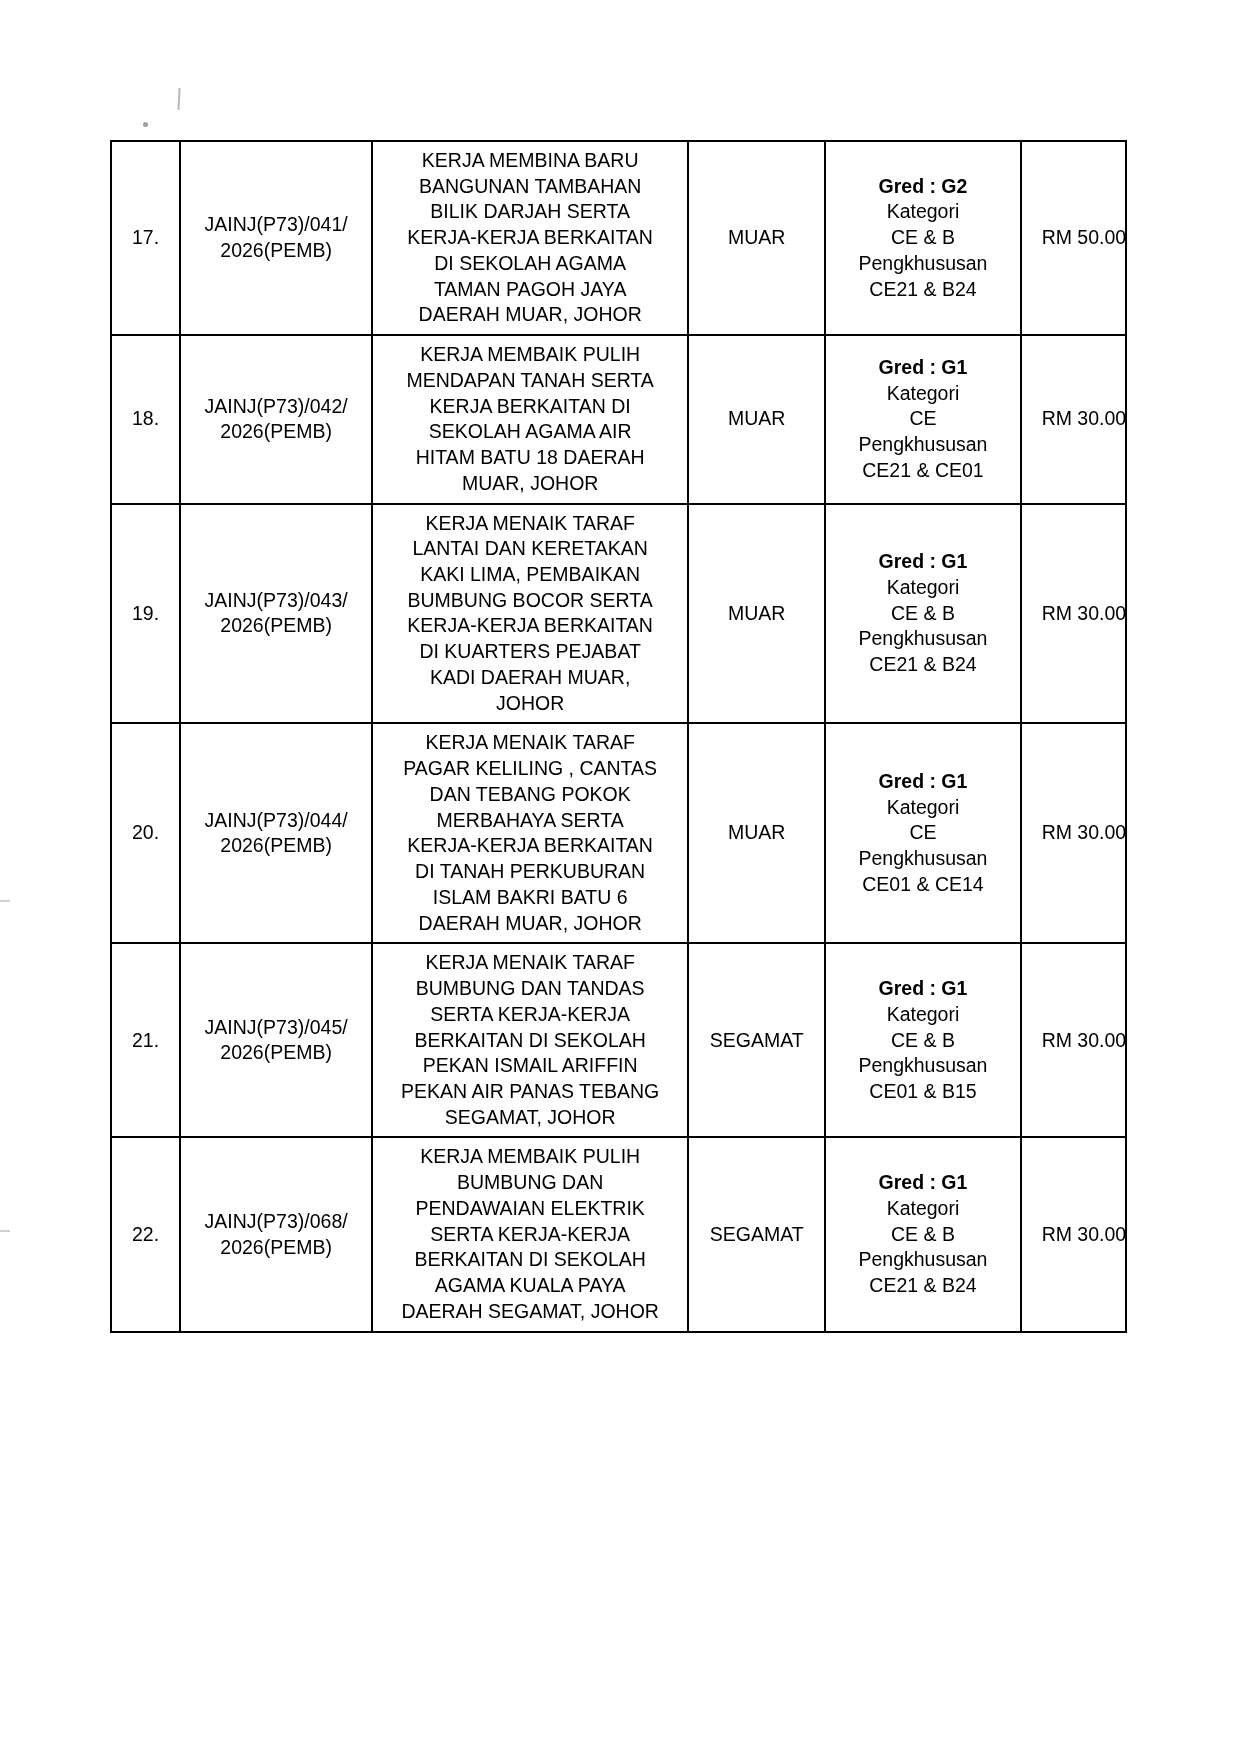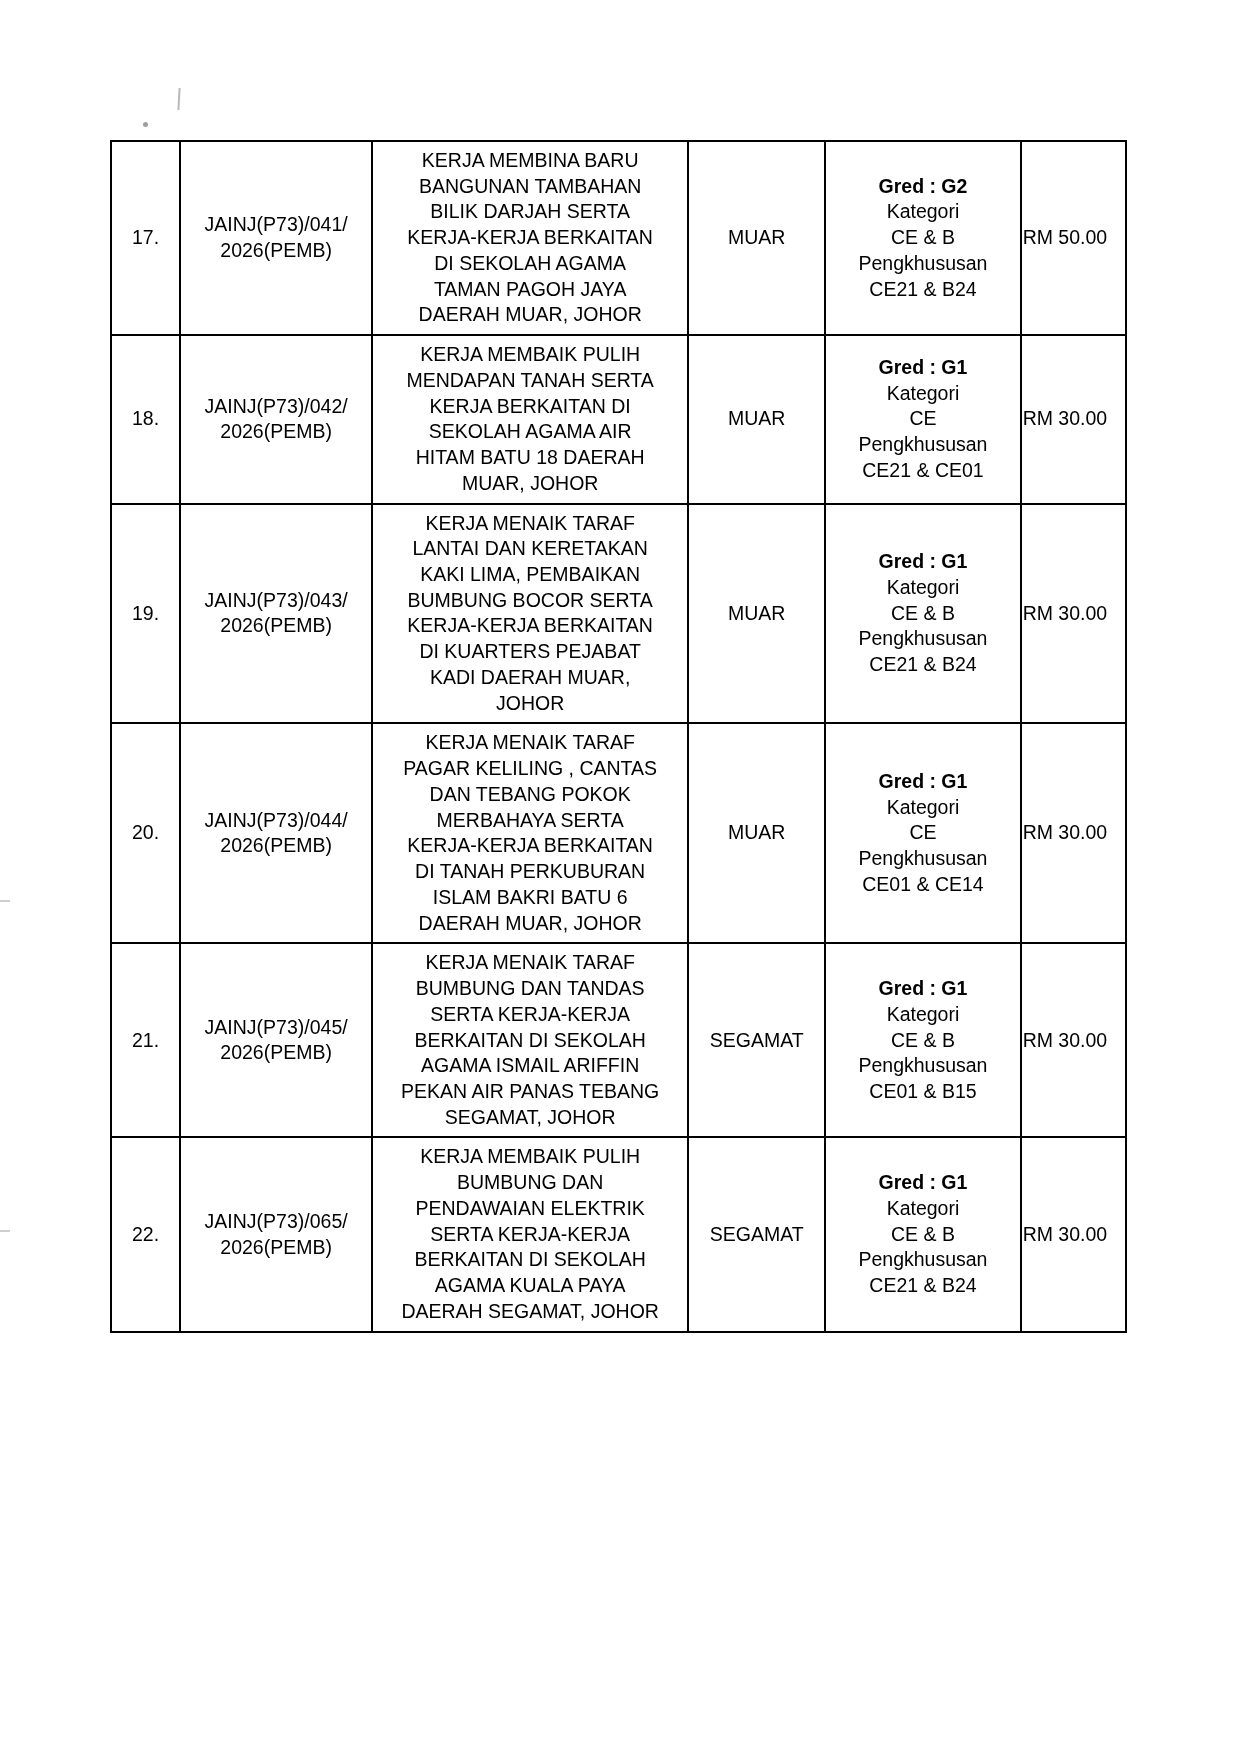--- a/index.html
+++ b/index.html
@@ -57,21 +57,21 @@
   table.main {
     position: absolute;
     left: 110px;
     top: 140px;
     width: 1017px;
     border-collapse: collapse;
     table-layout: fixed;
   }
   table.main td {
     border: 2px solid #000000;
-    padding: 6px 1px;
+    padding: 6px 20px;
     vertical-align: middle;
     font-size: 19.5px;
     line-height: 1.32;
   }
   col.c-no    { width: 63px; }
   col.c-ref   { width: 175px; }
   col.c-desc  { width: 288px; }
   col.c-dist  { width: 125px; }
   col.c-grade { width: 178px; }
   col.c-price { width: 96px; }
@@ -237,39 +237,39 @@
         <td class="no">21.</td>
         <td class="ref">
           <span class="ref-line">JAINJ(P73)/045/</span>
           <span class="ref-line">2026(PEMB)</span>
         </td>
         <td class="desc">
           <span class="desc-line">KERJA MENAIK TARAF</span>
           <span class="desc-line">BUMBUNG DAN TANDAS</span>
           <span class="desc-line">SERTA KERJA-KERJA</span>
           <span class="desc-line">BERKAITAN DI SEKOLAH</span>
-          <span class="desc-line">AGAMA ISMAIL ARIFFIN</span>
+          <span class="desc-line">PEKAN ISMAIL ARIFFIN</span>
           <span class="desc-line">PEKAN AIR PANAS TEBANG</span>
           <span class="desc-line">SEGAMAT, JOHOR</span>
         </td>
         <td class="dist">SEGAMAT</td>
         <td class="grade">
           <span class="grade-line g-line">Gred : G1</span>
           <span class="grade-line">Kategori</span>
           <span class="grade-line">CE &amp; B</span>
           <span class="grade-line">Pengkhususan</span>
           <span class="grade-line">CE01 &amp; B15</span>
         </td>
         <td class="price">RM 30.00</td>
       </tr>
 
       <tr>
         <td class="no">22.</td>
         <td class="ref">
-          <span class="ref-line">JAINJ(P73)/065/</span>
+          <span class="ref-line">JAINJ(P73)/068/</span>
           <span class="ref-line">2026(PEMB)</span>
         </td>
         <td class="desc">
           <span class="desc-line">KERJA MEMBAIK PULIH</span>
           <span class="desc-line">BUMBUNG DAN</span>
           <span class="desc-line">PENDAWAIAN ELEKTRIK</span>
           <span class="desc-line">SERTA KERJA-KERJA</span>
           <span class="desc-line">BERKAITAN DI SEKOLAH</span>
           <span class="desc-line">AGAMA KUALA PAYA</span>
           <span class="desc-line">DAERAH SEGAMAT, JOHOR</span>

